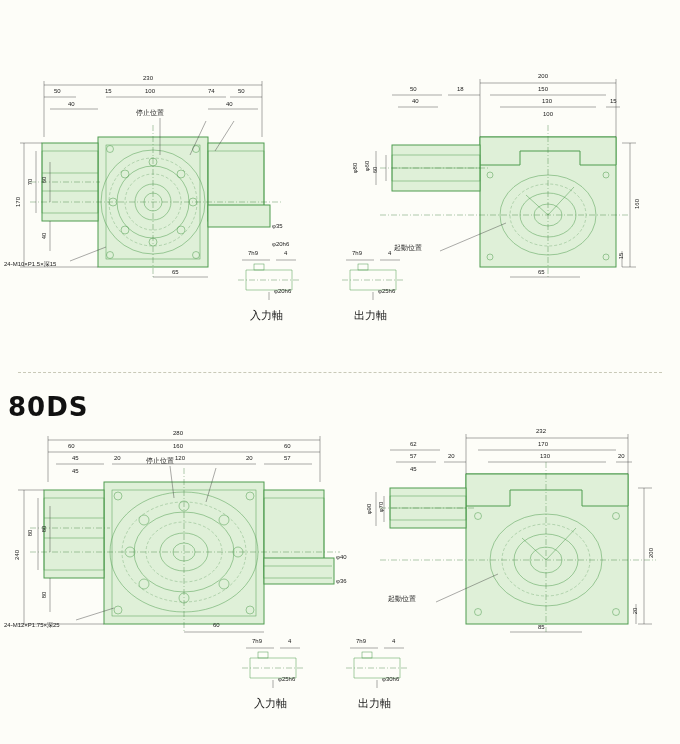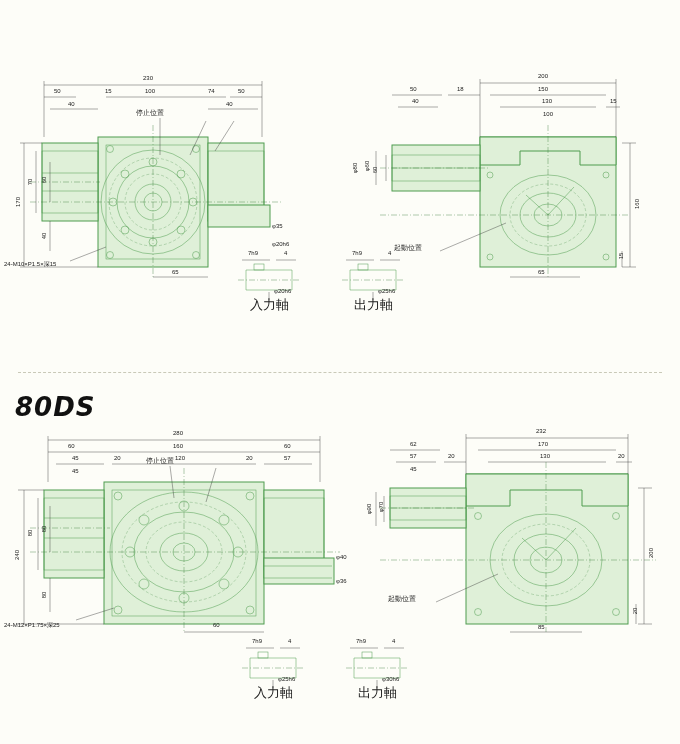--- a/index.html
+++ b/index.html
@@ -15,40 +15,40 @@
 
   .title{
     position:absolute;
     font-family:"DejaVu Sans", sans-serif;
     font-weight:bold;
     font-size:26px;
     letter-spacing:1px;
     color:#111;
   }
   #title-70{left:22px;top:6px;}
-  #title-80{left:15px;top:392px;font-style:italic;}
+  #title-80{left:8px;top:392px;}
 
   .divider{
     position:absolute;left:18px;width:644px;height:0;
     border-top:1px dashed #c9c9b8;
   }
 
   .dwg{position:absolute;}
 
   
   .lbl{
     position:absolute;
     font-family:"Liberation Sans", sans-serif;
     font-size:6px;
     color:#1a1a1a;
     white-space:nowrap;
     line-height:1;
   }
   .lbl.jp{font-family:"DejaVu Sans", sans-serif;font-size:7px;}
-  .lbl.big{font-size:13px;}
+  .lbl.big{font-size:11px;margin-top:12px;}
   svg{display:block;overflow:visible;}
   .g-fill{fill:#dff0d8;stroke:#4f9c4f;}
   .dim{stroke:#2b2b2b;stroke-width:.4;fill:none;}
   .ctr{stroke:#3a7a3a;stroke-width:.4;fill:none;stroke-dasharray:6 2 1 2;}
   .hid{stroke:#6aa36a;stroke-width:.4;fill:none;stroke-dasharray:3 2;}
   .thin{stroke:#4f9c4f;stroke-width:.5;fill:none;}
   .ptr{stroke:#2b2b2b;stroke-width:.4;fill:none;}
 </style>
 </head>
 <body>

